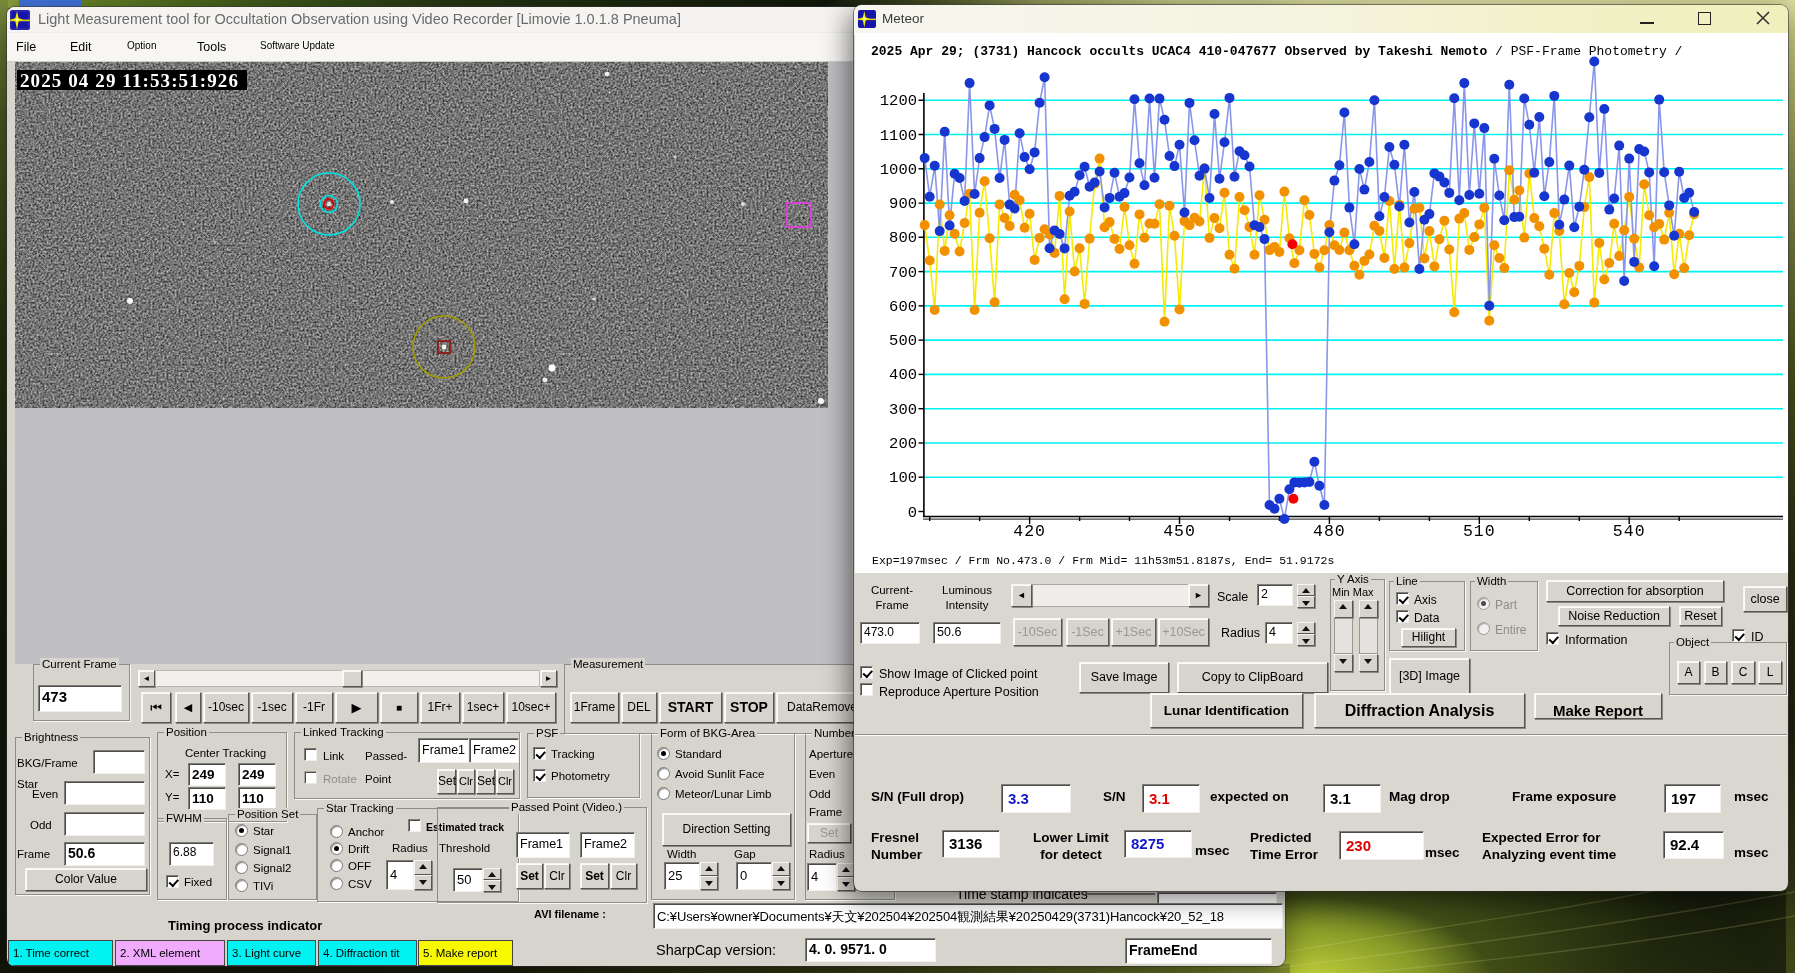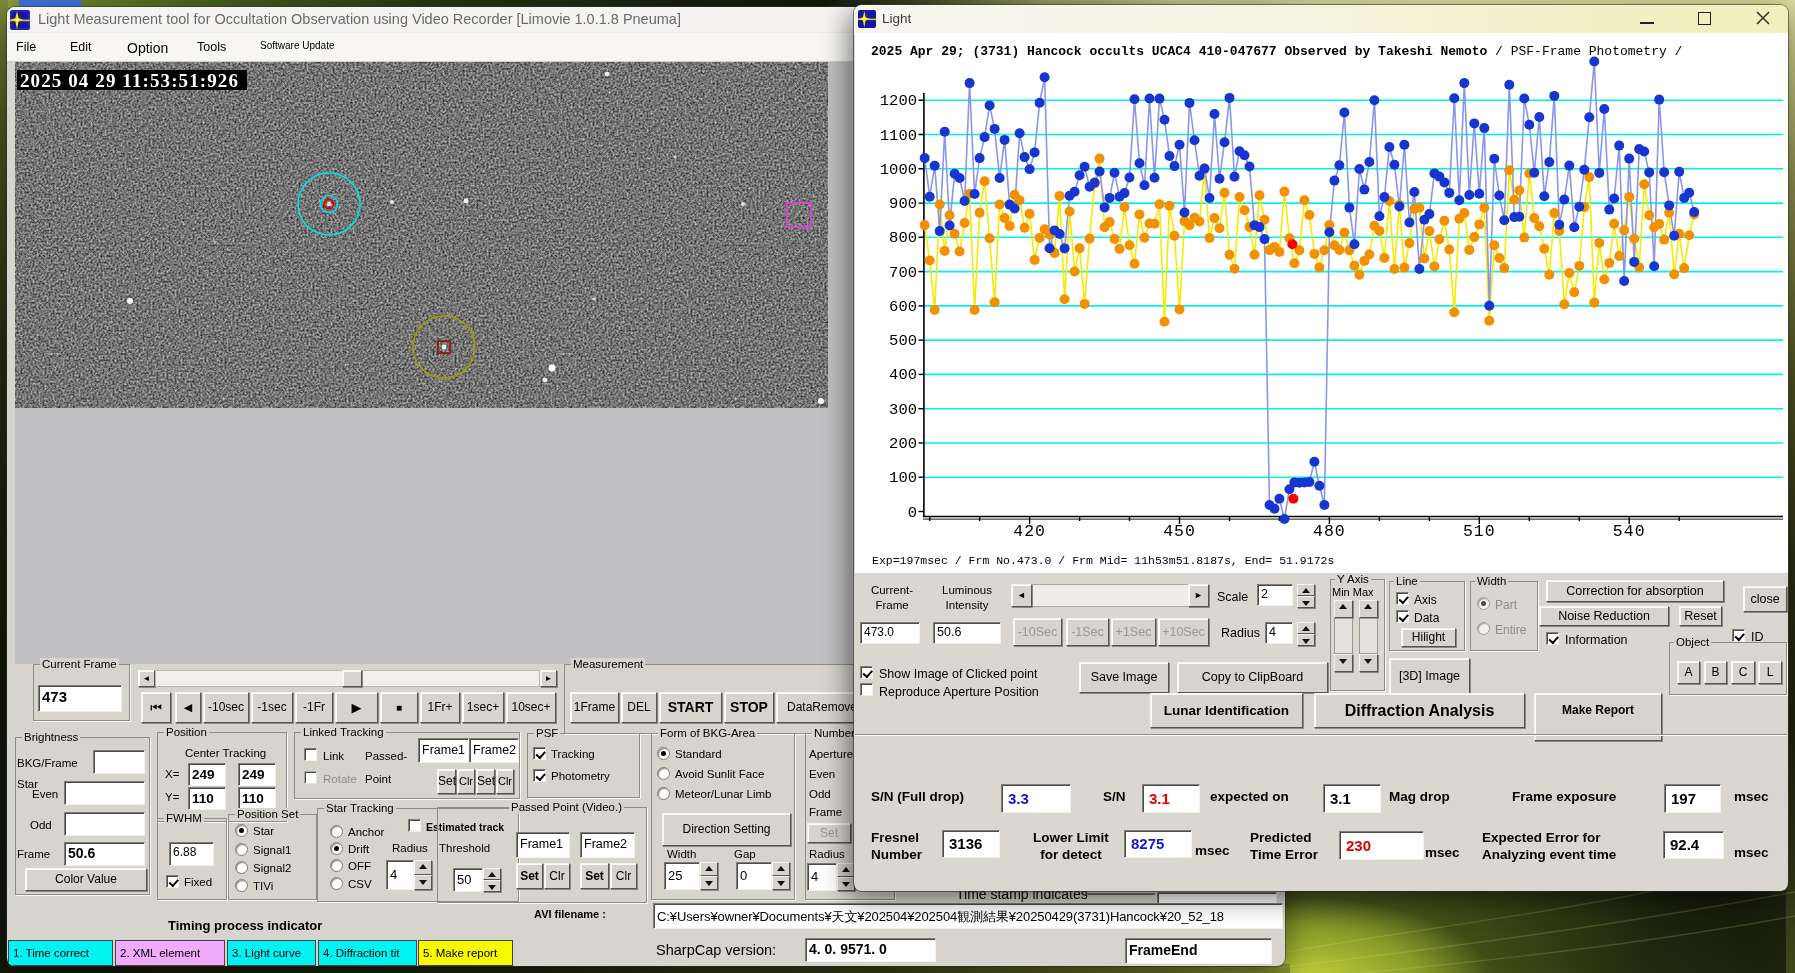--- a/index.html
+++ b/index.html
@@ -53,21 +53,21 @@
       <rect width="20" height="20" rx="2" fill="#1716a8"></rect>
       <rect x="1" y="1" width="18" height="18" rx="1.5" fill="none" stroke="#3a38c0" stroke-width="1"></rect>
       <rect x="0" y="9.6" width="20" height="1.6" fill="#d8d400"></rect>
       <path d="M7,1 L8.6,8 L13,9.8 L8.6,11.6 L7,19.5 L5.4,11.6 L1,9.8 L5.4,8 Z" fill="#f2ea00"></path>
       <circle cx="7" cy="9.8" r="1.4" fill="#fffbc0"></circle>
     </svg>
  <div class="ttxt" style="font-size:14.5px;color:#6a6a6a;top:4px">Light Measurement tool for Occultation Observation using Video Recorder [Limovie 1.0.1.8 Pneuma]</div>
  <div class="abs" style="left:0;top:26px;width:100%;height:29px;background:#f7f6f4;border-bottom:1px solid #d0cec9;color:#3c3c3c">
   <div class="lab" style="left:9px;top:7px;font-size:12.5px">File</div>
   <div class="lab" style="left:63px;top:7px;font-size:12.5px">Edit</div>
-  <div class="lab" style="left:120px;top:7px;font-size:14px">Option</div>
+  <div class="lab" style="left:120px;top:7px;font-size:10px">Option</div>
   <div class="lab" style="left:190px;top:7px;font-size:12.5px">Tools</div>
   <div class="lab" style="left:253px;top:7px;font-size:10px">Software Update</div>
  </div>
 
  <div class="abs" style="left:8px;top:55px;width:837px;height:602px;background:#c0bfc1"></div>
  <div class="abs" id="noisebox" style="left:8px;top:55px;width:813px;height:346px;background:#777">
       <svg width="813" height="346" xmlns="http://www.w3.org/2000/svg" style="position:absolute;left:0;top:0">
 <filter id="nz" x="0" y="0" width="100%" height="100%" color-interpolation-filters="sRGB">
 <feTurbulence type="fractalNoise" baseFrequency="0.5 0.47" numOctaves="2" seed="19"></feTurbulence>
 <feColorMatrix type="saturate" values="0"></feColorMatrix>
@@ -290,21 +290,21 @@
 </div>
 
 <div class="win" id="graphwin" style="left:854px;top:5px;width:934px;height:886px;border-radius:8px;overflow:hidden;box-shadow:-6px 8px 26px rgba(0,0,0,.5),0 0 0 1px rgba(70,70,70,.6)">
  <div class="abs" style="left:0;top:0;width:100%;height:30px;background:linear-gradient(90deg,#f7f6ef 0%,#f5f4e2 45%,#f2f1c8 75%,#eff0bc 100%)"></div>
  <svg class="abs" style="left:4px;top:5px" width="18" height="18" xmlns="http://www.w3.org/2000/svg">
       <rect width="18" height="18" rx="2" fill="#1716a8"></rect>
       <rect x="0" y="8.6" width="18" height="1.5" fill="#d8d400"></rect>
       <path d="M6.3,1 L7.7,7.2 L11.7,8.8 L7.7,10.4 L6.3,17.5 L4.9,10.4 L1,8.8 L4.9,7.2 Z" fill="#f2ea00"></path>
       <circle cx="6.3" cy="8.8" r="1.3" fill="#fffbc0"></circle>
     </svg>
- <div class="ttxt" style="left:28px;top:6px;font-size:13.5px;color:#3a3a3a">Light</div>
+ <div class="ttxt" style="left:28px;top:6px;font-size:13.5px;color:#3a3a3a">Meteor</div>
  <div class="abs" style="left:786px;top:17px;width:14px;height:2px;background:#222"></div>
  <div class="abs" style="left:844px;top:7px;width:13px;height:13px;border:1.6px solid #222"></div>
  <svg class="abs" style="left:902px;top:6px" width="14" height="14" xmlns="http://www.w3.org/2000/svg">
       <path d="M1,1 13,13 M13,1 1,13" stroke="#333" stroke-width="1.6"></path>
     </svg>
  <div class="abs" id="chartbox" style="left:1px;top:28px;width:932px;height:540px;background:#fff">
       <svg xmlns="http://www.w3.org/2000/svg" width="933" height="540" style="position:absolute;left:0;top:0">
 <rect width="933" height="540" fill="#ffffff"></rect>
 <line x1="68.4" y1="444.2" x2="928" y2="444.2" stroke="#00f2f2" stroke-width="1.6"></line>
 <line x1="68.4" y1="410.0" x2="928" y2="410.0" stroke="#00f2f2" stroke-width="1.6"></line>
@@ -741,37 +741,37 @@
 
 <div class="gb" style="left:615px;top:8px;width:68px;height:70px">
         <div class="gl" style="left:4px">Width</div>
       </div>
 <div class="rad rsel" style="left:622px;top:24px;opacity:.65"></div>
       <div class="lab gray" style="left:640px;top:25px;font-size:12px">Part</div>
 <div class="rad" style="left:622px;top:49px;opacity:.65"></div>
       <div class="lab gray" style="left:640px;top:50px;font-size:12px">Entire</div>
 <div class="btn" style="left:691px;top:7px;width:178px;height:22px;line-height:20px;font-size:12.5px">Correction for absorption</div>
 <div class="btn" style="left:888px;top:13px;width:44px;height:26px;line-height:24px;font-size:12.5px">close</div>
-<div class="btn" style="left:684px;top:33px;width:130px;height:20px;line-height:18px;font-size:12.5px">Noise Reduction</div>
+<div class="btn" style="left:703px;top:33px;width:112px;height:20px;line-height:18px;font-size:12.5px">Noise Reduction</div>
 <div class="btn" style="left:824px;top:33px;width:43px;height:20px;line-height:18px;font-size:12.5px">Reset</div>
 <div class="cb ck" style="left:691px;top:59px"></div>
       <div class="lab" style="left:710px;top:60px;font-size:12.5px">Information</div>
 <div class="cb ck" style="left:877px;top:56px"></div>
       <div class="lab" style="left:896px;top:57px;font-size:12.5px">ID</div>
 <div class="gb" style="left:814px;top:69px;width:118px;height:53px">
         <div class="gl" style="left:4px">Object</div>
       </div>
 <div class="btn" style="left:822px;top:88px;width:23px;height:23px;line-height:21px;font-size:12px">A</div>
 <div class="btn" style="left:849px;top:88px;width:23px;height:23px;line-height:21px;font-size:12px">B</div>
 <div class="btn" style="left:876px;top:88px;width:24px;height:23px;line-height:21px;font-size:12px">C</div>
 <div class="btn" style="left:903px;top:88px;width:24px;height:23px;line-height:21px;font-size:12px">L</div>
 <div class="btn" style="left:534px;top:85px;width:81px;height:36px;line-height:34px;font-size:12.5px">[3D] Image</div>
 <div class="btn" style="left:295px;top:120px;width:153px;height:35px;line-height:33px;font-weight:bold;font-size:13.5px">Lunar Identification</div>
 <div class="btn" style="left:459px;top:120px;width:211px;height:35px;line-height:33px;font-weight:bold;font-size:16px">Diffraction Analysis</div>
-<div class="btn" style="left:679px;top:120px;width:128px;height:48px;line-height:33px;font-weight:bold;font-size:12px">Make Report</div>
+<div class="btn" style="left:679px;top:120px;width:128px;height:26px;line-height:33px;font-weight:bold;font-size:15px">Make Report</div>
 <div class="abs" style="left:0;top:161px;width:932px;height:1px;background:#8e8e88"></div>
 <div class="abs" style="left:0;top:162px;width:932px;height:1px;background:#fbfaf8"></div>
 
 <div class="lab" style="left:16px;top:216px;font-weight:bold;font-size:13.5px">S/N (Full drop)</div>
 <div class="tb" style="left:146px;top:211px;width:70px;height:29px;font-weight:bold;font-size:15px;color:#1515d0;padding:5px 6px">3.3</div>
 <div class="lab" style="left:248px;top:216px;font-weight:bold;font-size:13.5px">S/N</div>
 <div class="tb" style="left:287px;top:211px;width:58px;height:29px;font-weight:bold;font-size:15px;color:#e00000;padding:5px 6px">3.1</div>
 <div class="lab" style="left:355px;top:216px;font-weight:bold;font-size:13.5px">expected on</div>
 <div class="tb" style="left:468px;top:211px;width:58px;height:29px;font-weight:bold;font-size:15px;padding:5px 6px">3.1</div>
 <div class="lab" style="left:534px;top:216px;font-weight:bold;font-size:13.5px">Mag drop</div>

